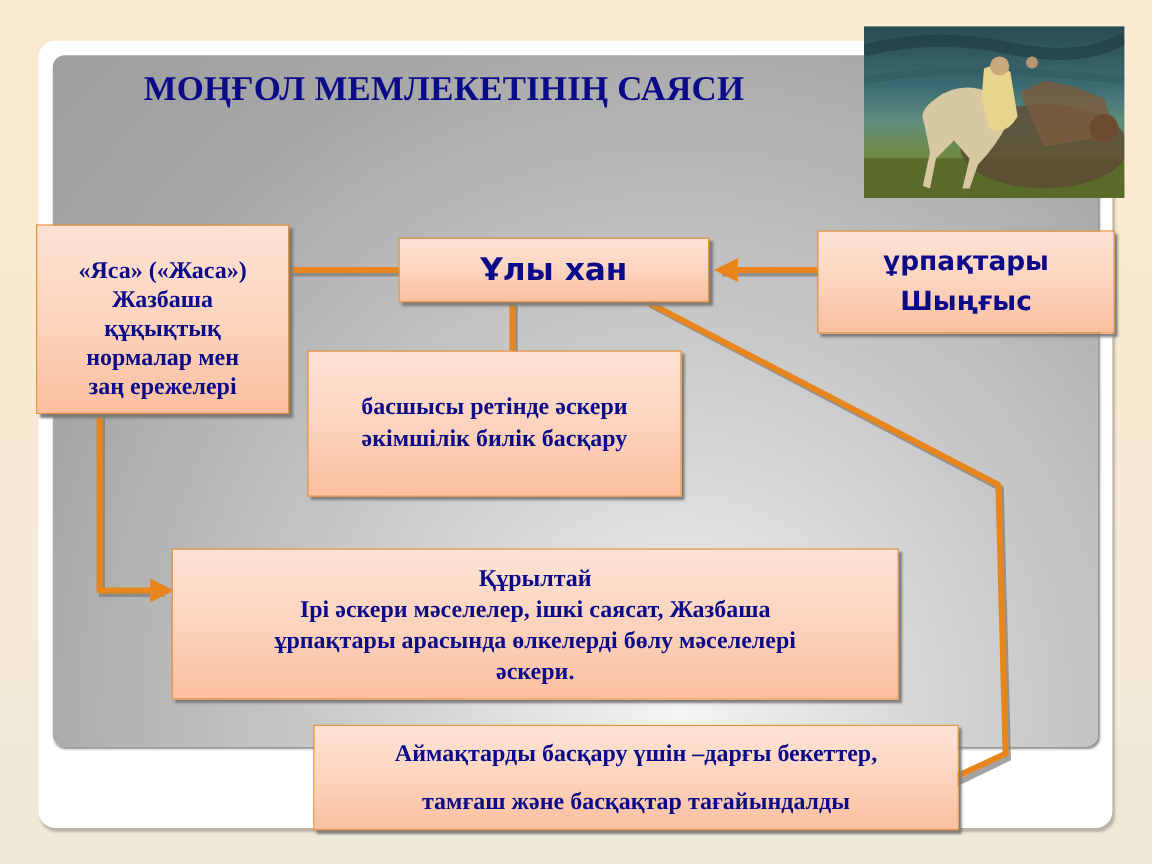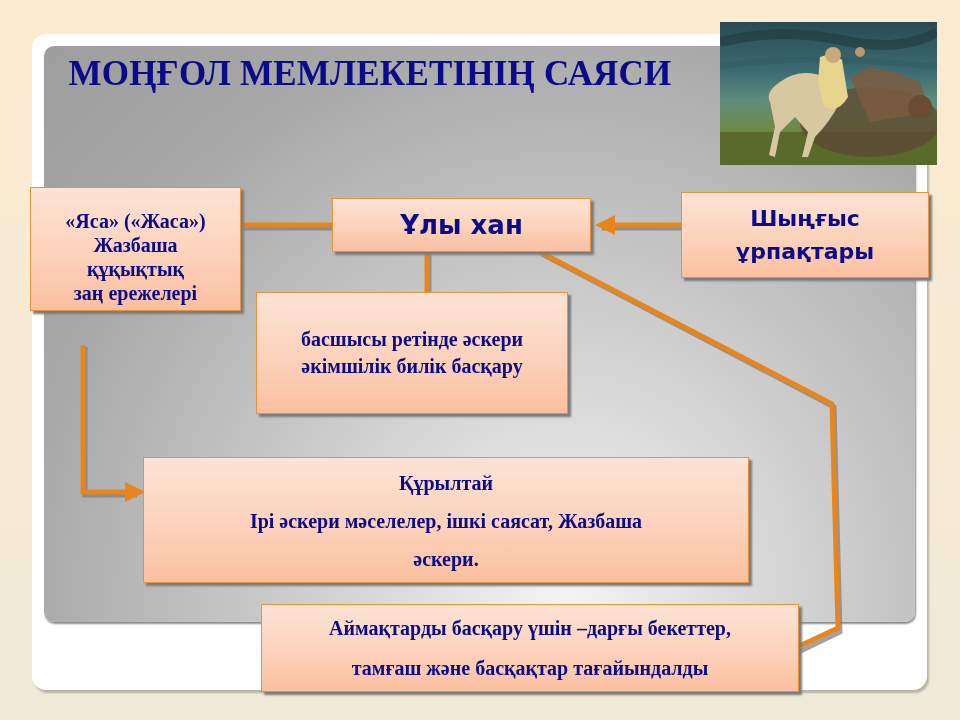--- a/index.html
+++ b/index.html
@@ -15,42 +15,42 @@
   }
   .gray-panel {
     position:absolute; left:44px; top:46px; width:871px; height:576px;
     border-radius:10px;
     background: radial-gradient(ellipse at 60% 95%, #f4f4f4 0%, #cfcfcf 35%, #a7a7a7 75%, #9e9e9e 100%);
     box-shadow: 1px 2px 2px #8d8d8d;
   }
   .title {
     position:absolute; left:40px; top:52px; width:660px;
     text-align:center; color:#0b0b8a; font-weight:bold;
-    font-size:35px; line-height:44px; letter-spacing:0.2px;
+    font-size:29px; line-height:44px; letter-spacing:0.2px;
   }
   .picture {
     position:absolute; left:720px; top:22px; width:217px; height:143px;
     overflow:hidden;
     background: linear-gradient(180deg, #2a4a52 0%, #3c6c73 35%, #5f8c7c 55%, #6f8a44 75%, #4f5b2c 100%);
   }
   .picture svg { width:100%; height:100%; display:block; }
   .box {
     position:absolute; box-sizing:border-box;
     border:1.5px solid #e9923c;
     background: linear-gradient(180deg, #fde3d5 0%, #fcd2bb 55%, #fbbf9f 100%);
     box-shadow: 3px 3px 2px #7b7b7b;
     color:#0b0b8a; font-weight:bold; text-align:center;
     display:flex; flex-direction:column; justify-content:center; align-items:center;
   }
   .box .ln { display:block; white-space:nowrap; }
-  .yasa { left:30px; top:187px; width:211px; height:124px; font-size:20px; line-height:24px; padding-top:16px; }
+  .yasa { left:30px; top:187px; width:211px; height:158px; font-size:20px; line-height:24px; padding-top:16px; }
   .khan { left:332px; top:198px; width:259px; height:54px; font-family:"DejaVu Sans", sans-serif; font-size:26px; }
   .khan-desc { left:256px; top:292px; width:312px; height:122px; font-size:20px; line-height:27px; }
   .shyngys { left:681px; top:192px; width:248px; height:86px; font-family:"DejaVu Sans", sans-serif; font-size:22px; line-height:33px; }
-  .kurultai { left:143px; top:457px; width:606px; height:126px; font-size:20px; line-height:26px; padding-top:2px;gap:12px; }
+  .kurultai { left:143px; top:457px; width:606px; height:126px; font-size:20px; line-height:26px; padding-top:2px; }
   .aimak { left:232px; top:604px; width:538px; height:88px; font-size:20px; line-height:40px;margin-left:29px; }
   svg.conn { position:absolute; left:0; top:0; width:960px; height:720px; overflow:visible; }
 </style>
 </head>
 <body>
 
 <div class="white-panel"></div>
 <div class="gray-panel"></div>
 
 <div class="title">
@@ -91,39 +91,41 @@
     <line x1="427" y1="252" x2="427" y2="292"></line>
     <polyline points="83,345 83,492 137,492" marker-end="url(#arrowhead)"></polyline>
     <polyline points="540,252 832,404 838,628 778,656" marker-end="url(#arrowhead)"></polyline>
   </g>
 </svg>
 
 <div class="box yasa">
   <span class="ln">«Яса» («Жаса»)</span>
   <span class="ln">Жазбаша</span>
   <span class="ln">құқықтық</span>
+  <span class="ln">нормалар мен</span>
   <span class="ln">заң ережелері</span>
 </div>
 
 <div class="box khan">
   <span class="ln">Ұлы хан</span>
 </div>
 
 <div class="box khan-desc">
   <span class="ln">басшысы ретінде әскери</span>
   <span class="ln">әкімшілік билік  басқару</span>
 </div>
 
 <div class="box shyngys">
+  <span class="ln">ұрпақтары</span>
   <span class="ln">Шыңғыс</span>
-  <span class="ln">ұрпақтары</span>
 </div>
 
 <div class="box kurultai">
   <span class="ln">Құрылтай</span>
   <span class="ln">Ірі әскери мәселелер, ішкі саясат, Жазбаша</span>
+  <span class="ln">ұрпақтары арасында өлкелерді бөлу мәселелері</span>
   <span class="ln">әскери.</span>
 </div>
 
 <div class="box aimak">
   <span class="ln">Аймақтарды басқару үшін –дарғы бекеттер,</span>
   <span class="ln">тамғаш және басқақтар тағайындалды</span>
 </div>
 
 </body></html>

